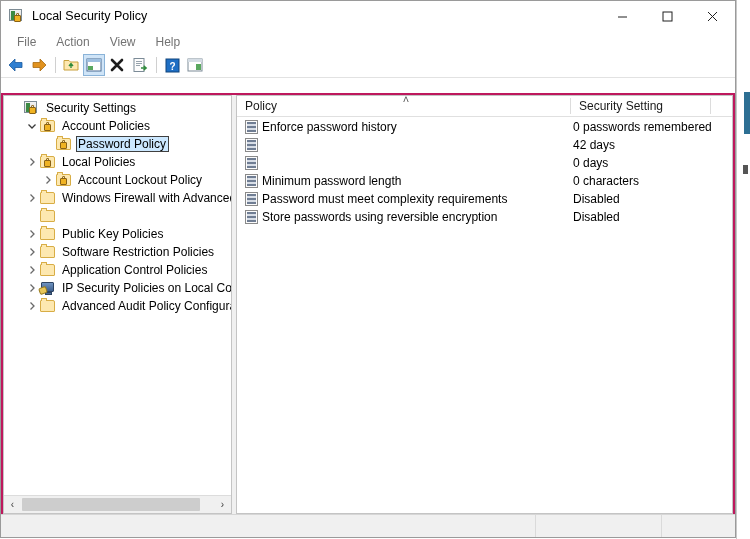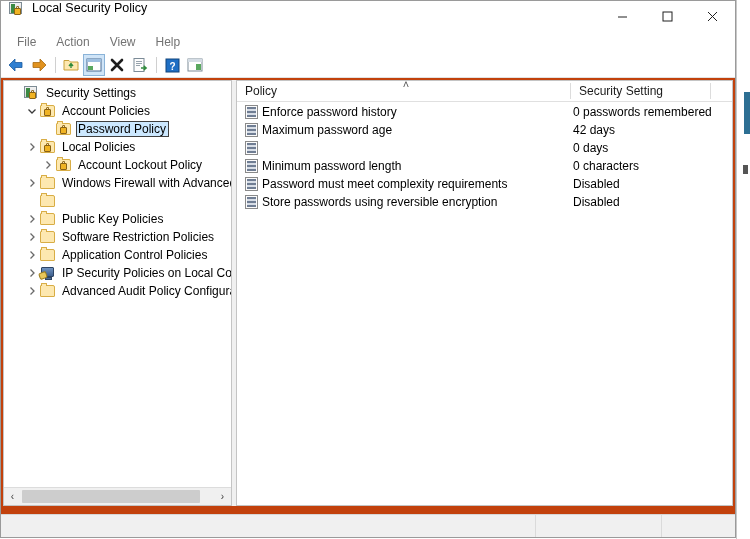--- a/index.html
+++ b/index.html
@@ -50,21 +50,21 @@
     right: 2px; top: 165px;
     width: 5px; height: 9px;
     background: #555;
   }
 
   
   #titlebar {
     height: 30px;
     min-height: 30px;
     display: flex;
-    align-items: flex-start;
+    align-items: center;
     background: #ffffff;
     position: relative;
   }
   #title-icon {
     width: 16px; height: 16px;
     margin-left: 8px;
     margin-right: 7px;
     position: relative;
     flex: 0 0 auto;
   }
@@ -127,23 +127,24 @@
     width: 1px; height: 16px;
     background: #d0d0d0;
     margin: 0 4px;
   }
 
   
   #panes {
     flex: 1 1 auto;
     display: flex;
     min-height: 0;
-    padding: 2px 2px 8px 2px;
-    box-sizing: border-box;
-    background: #c2410c;
+    padding: 2px 2px 0 2px;
+    box-sizing: border-box;
+    background: #be185d;
+    margin-top: 15px;
   }
   #leftpane {
     width: 229px;
     min-width: 229px;
     background: #ffffff;
     border: 1px solid #c4c4c4;
     box-sizing: border-box;
     display: flex;
     flex-direction: column;
     overflow: hidden;
@@ -676,21 +677,20 @@
               <span>Enforce password history</span>
             </div>
             <div class="cell-setting">0 passwords remembered</div>
           </div>
           <div class="row">
             <div class="cell-policy">
               <span class="policyicon">
                 <span class="sheet"></span>
                 <span class="grid"></span>
               </span>
-              <span>Maximum password age</span>
             </div>
             <div class="cell-setting">42 days</div>
           </div>
           <div class="row">
             <div class="cell-policy">
               <span class="policyicon">
                 <span class="sheet"></span>
                 <span class="grid"></span>
               </span>
             </div>

